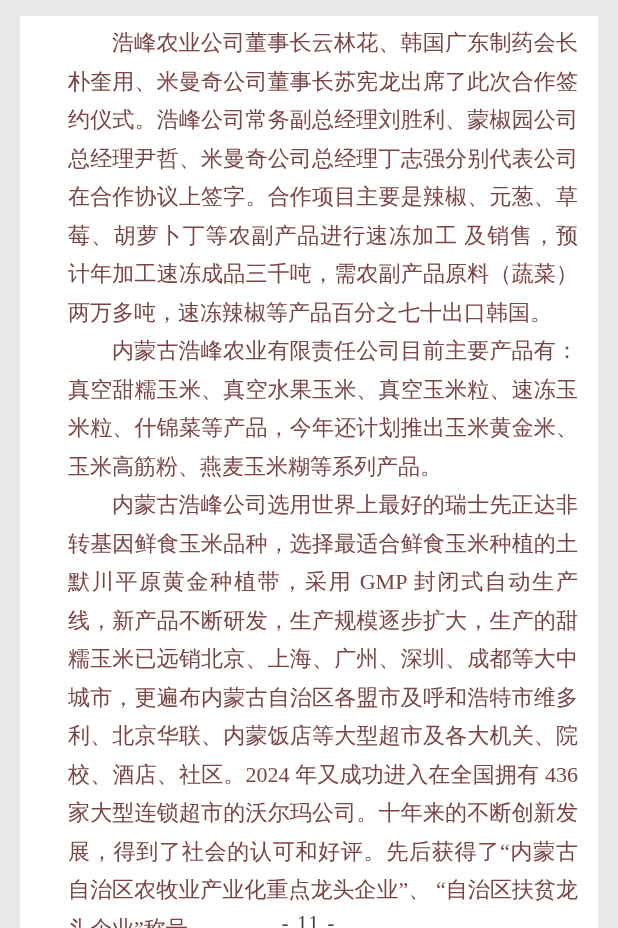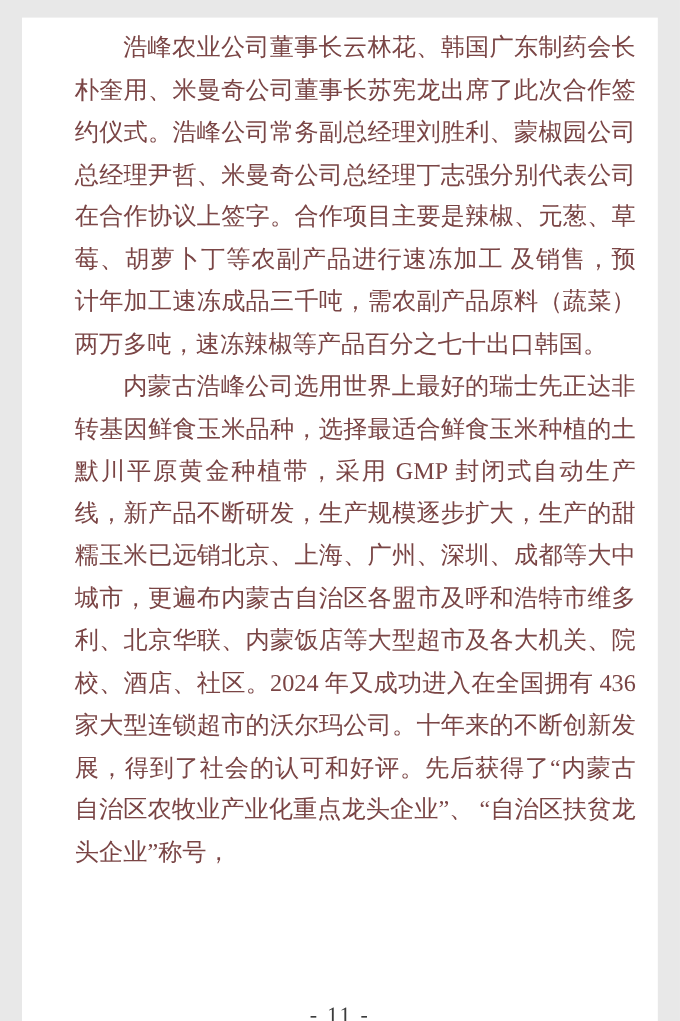--- a/index.html
+++ b/index.html
@@ -44,18 +44,19 @@
     line-height: 22px;
     letter-spacing: 2px;
   }
 </style>
 </head>
 <body>
 
 <div class="page" style="background: rgb(255, 255, 255);">
   <div class="text-body" style="color: rgb(122, 69, 69);">
     <p class="para">浩峰农业公司董事长云林花、韩国广东制药会长朴奎用、米曼奇公司董事长苏宪龙出席了此次合作签约仪式。浩峰公司常务副总经理刘胜利、蒙椒园公司总经理尹哲、米曼奇公司总经理丁志强分别代表公司在合作协议上签字。合作项目主要是辣椒、元葱、草莓、胡萝卜丁等农副产品进行速冻加工 及销售，预计年加工速冻成品三千吨，需农副产品原料（蔬菜）两万多吨，速冻辣椒等产品百分之七十出口韩国。</p>
+    <p class="para">内蒙古浩峰农业有限责任公司目前主要产品有：真空甜糯玉米、真空水果玉米、真空玉米粒、速冻玉米粒、什锦菜等产品，今年还计划推出玉米黄金米、玉米高筋粉、燕麦玉米糊等系列产品。</p>
     <p class="para">内蒙古浩峰公司选用世界上最好的瑞士先正达非转基因鲜食玉米品种，选择最适合鲜食玉米种植的土默川平原黄金种植带，采用 GMP 封闭式自动生产线，新产品不断研发，生产规模逐步扩大，生产的甜糯玉米已远销北京、上海、广州、深圳、成都等大中城市，更遍布内蒙古自治区各盟市及呼和浩特市维多利、北京华联、内蒙饭店等大型超市及各大机关、院校、酒店、社区。2024 年又成功进入在全国拥有 436 家大型连锁超市的沃尔玛公司。十年来的不断创新发展，得到了社会的认可和好评。先后获得了“内蒙古自治区农牧业产业化重点龙头企业”、 “自治区扶贫龙头企业”称号，</p>
   </div>
   <div class="footer" style="color: rgb(60, 60, 60);">
     <span>- 11 -</span>
   </div>
 </div>
 
 </body></html>

